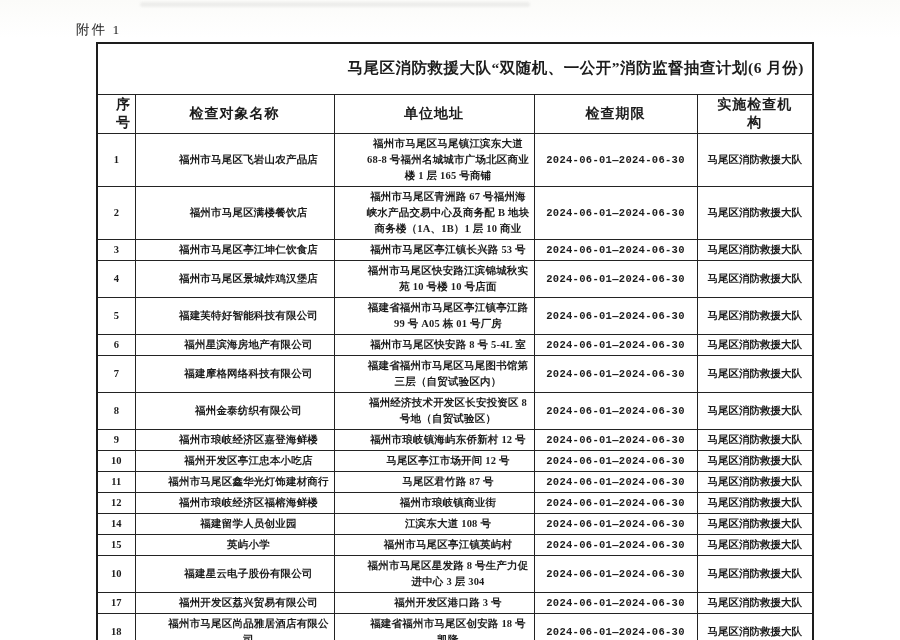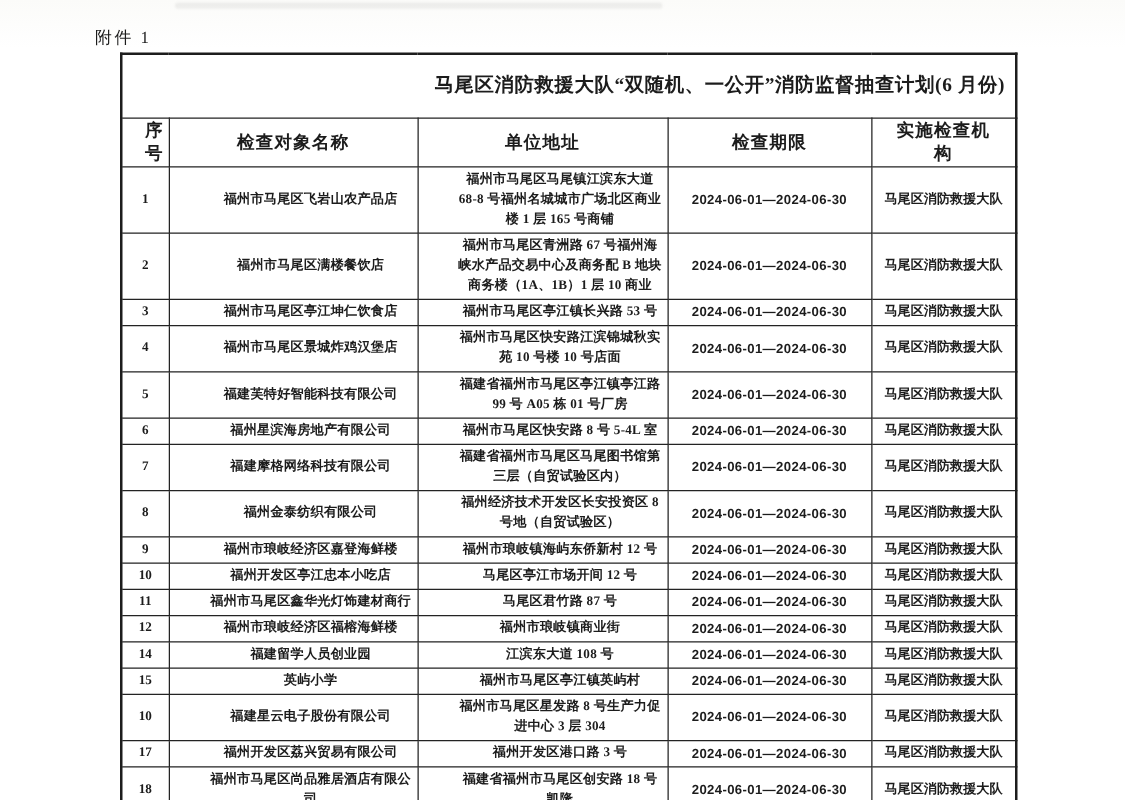--- a/index.html
+++ b/index.html
@@ -64,21 +64,21 @@
     font-size: 10.5px;
     font-weight: 700;
     text-align: center;
     vertical-align: middle;
     padding: 2px 4px;
     line-height: 16px;
   }
   td.c-no { font-size: 10.5px; }
   td.c-name, td.c-address { letter-spacing: 0.2px; padding-left: 32px; }
   td.c-period {
-    font-family: Liberation Sans, sans-serif;
+    font-family: Liberation Mono, monospace;
     font-size: 10.5px;
     font-weight: 700;
     letter-spacing: 0.3px;
     white-space: nowrap;
   }
   tr.r1 td { height: 20px; }
   tr.r2 td { height: 36px; }
   tr.r3 td { height: 52px; }
 </style>
 </head>

